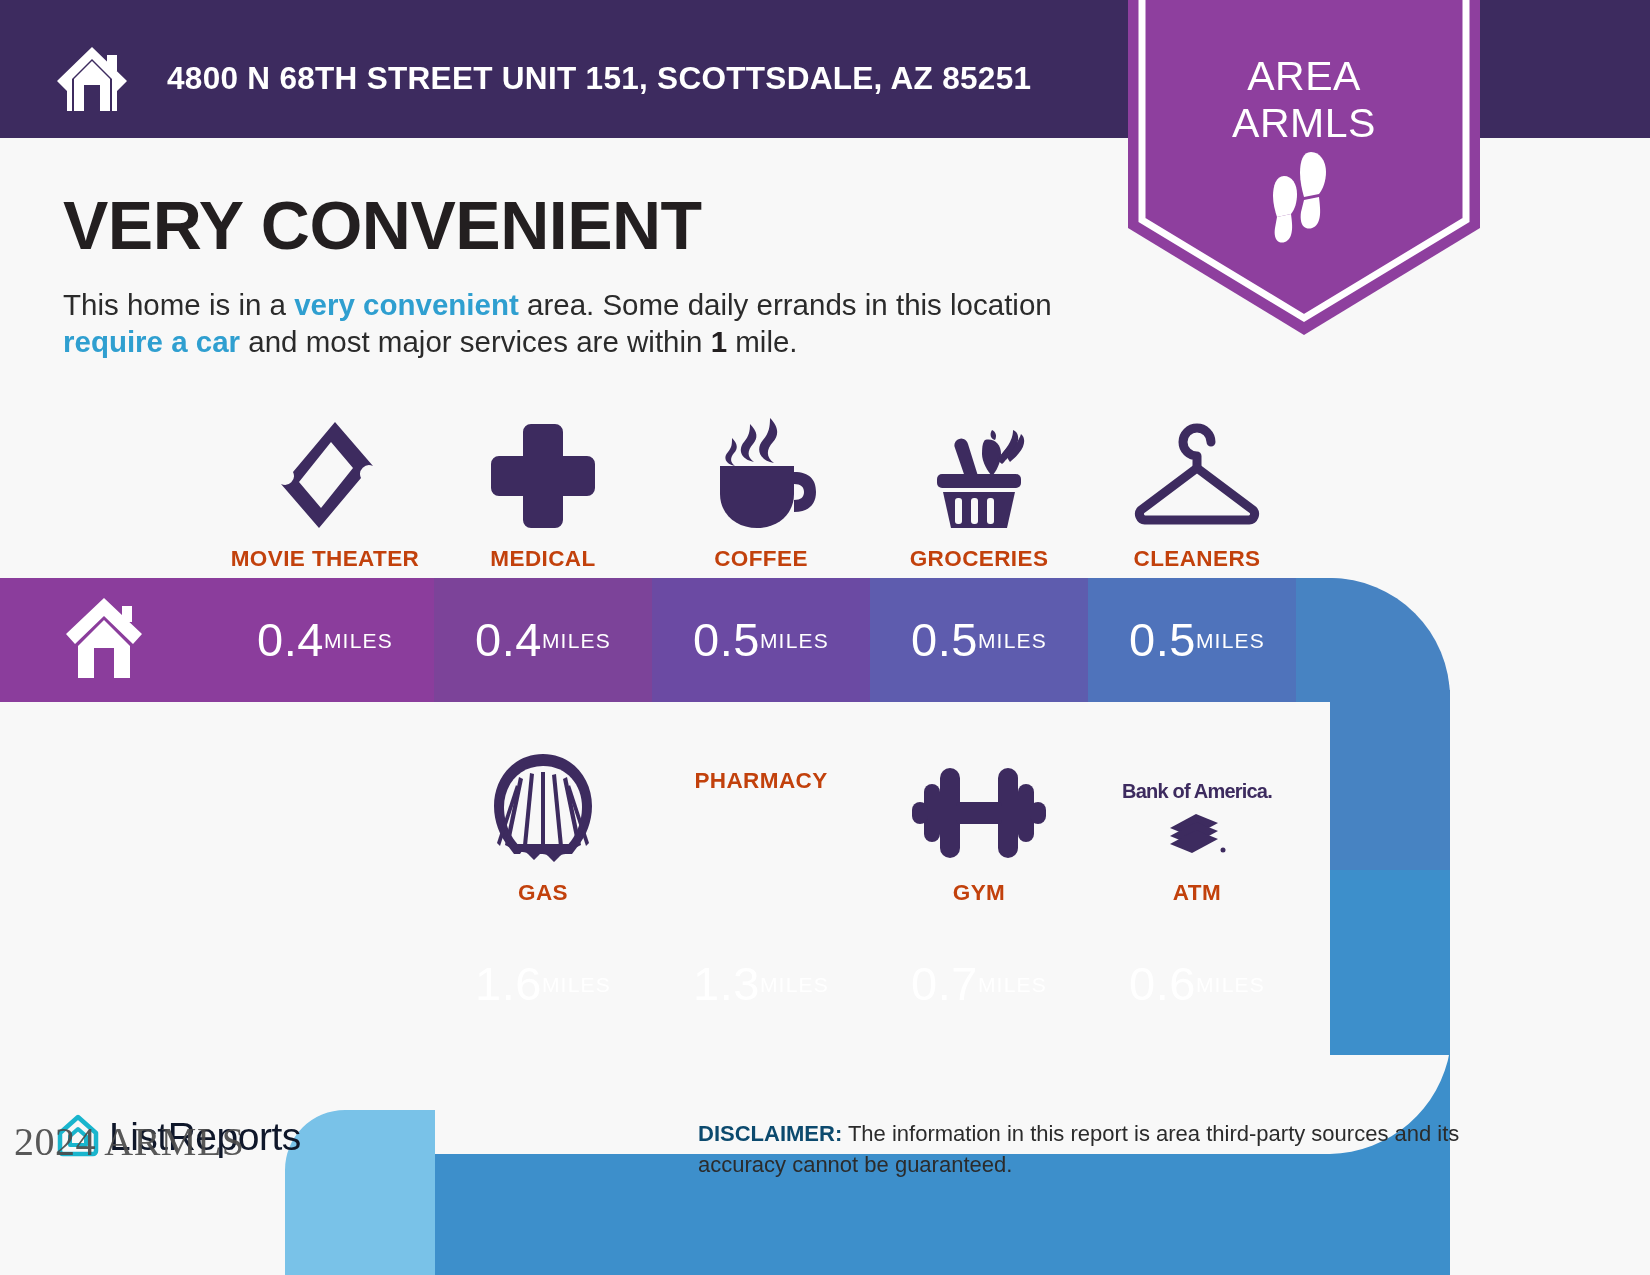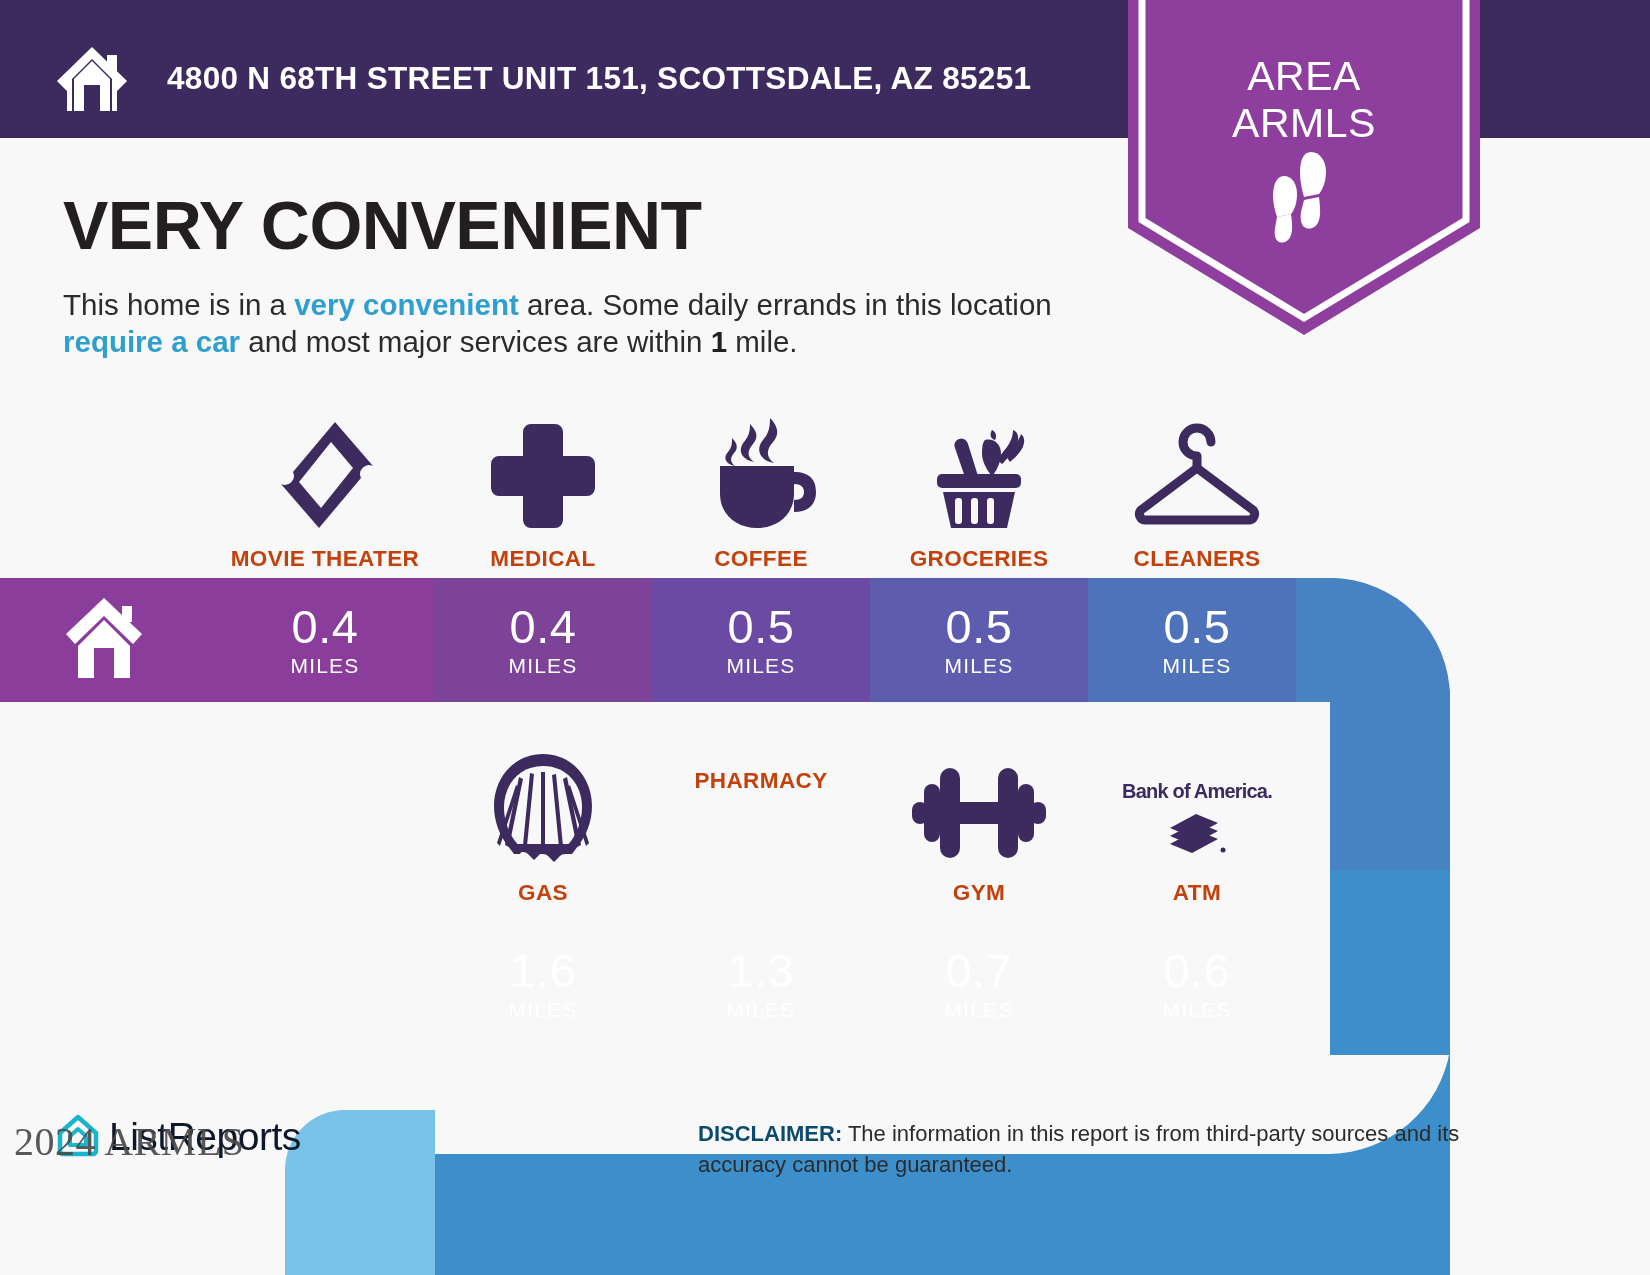--- a/index.html
+++ b/index.html
@@ -70,21 +70,21 @@
     letter-spacing:0.4px;white-space:nowrap;
   }
   .iconrow.row2 .cell .lbl{}
 
   
   .valrow{position:absolute;z-index:3;display:flex;}
   .valrow.row1{left:216px;top:578px;}
   .valrow.row2{left:434px;top:922px;}
   .vcell{
     width:218px;height:124px;
-    display:flex;flex-direction:column;align-items:center;justify-content:center;
+    display:flex;align-items:center;justify-content:center;
     color:#ffffff;
   }
   .vcell .num{font-size:47px;line-height:50px;font-weight:400;letter-spacing:0.5px;}
   .vcell .unit{font-size:21px;line-height:24px;font-weight:400;letter-spacing:1.2px;margin-top:2px;}
 
   
   .ribbon-home{
     position:absolute;left:64px;top:594px;width:80px;height:84px;z-index:3;
   }
 
@@ -432,16 +432,16 @@
         <path d="M23 5 L41 21 v18 a3 3 0 0 1 -3 3 H8 a3 3 0 0 1 -3 -3 V21 Z" fill="none" stroke="#19b5cd" stroke-width="4.5" stroke-linejoin="round"></path>
         <path d="M23 17 L31 24 v9 h-16 v-9 Z" fill="none" stroke="#19b5cd" stroke-width="4" stroke-linejoin="round"></path>
       </svg>
     </span>
     <span class="lr-name">ListReports</span>
   </div>
 
   <div class="watermark">2024 ARMLS</div>
 
   <div class="disclaimer">
-    <b>DISCLAIMER:</b><span> The information in this report is from third-party sources and its accuracy cannot be guaranteed.</span>
+    <b>DISCLAIMER:</b><span> The information in this report is area third-party sources and its accuracy cannot be guaranteed.</span>
   </div>
 
 </div>
 
 </body></html>

